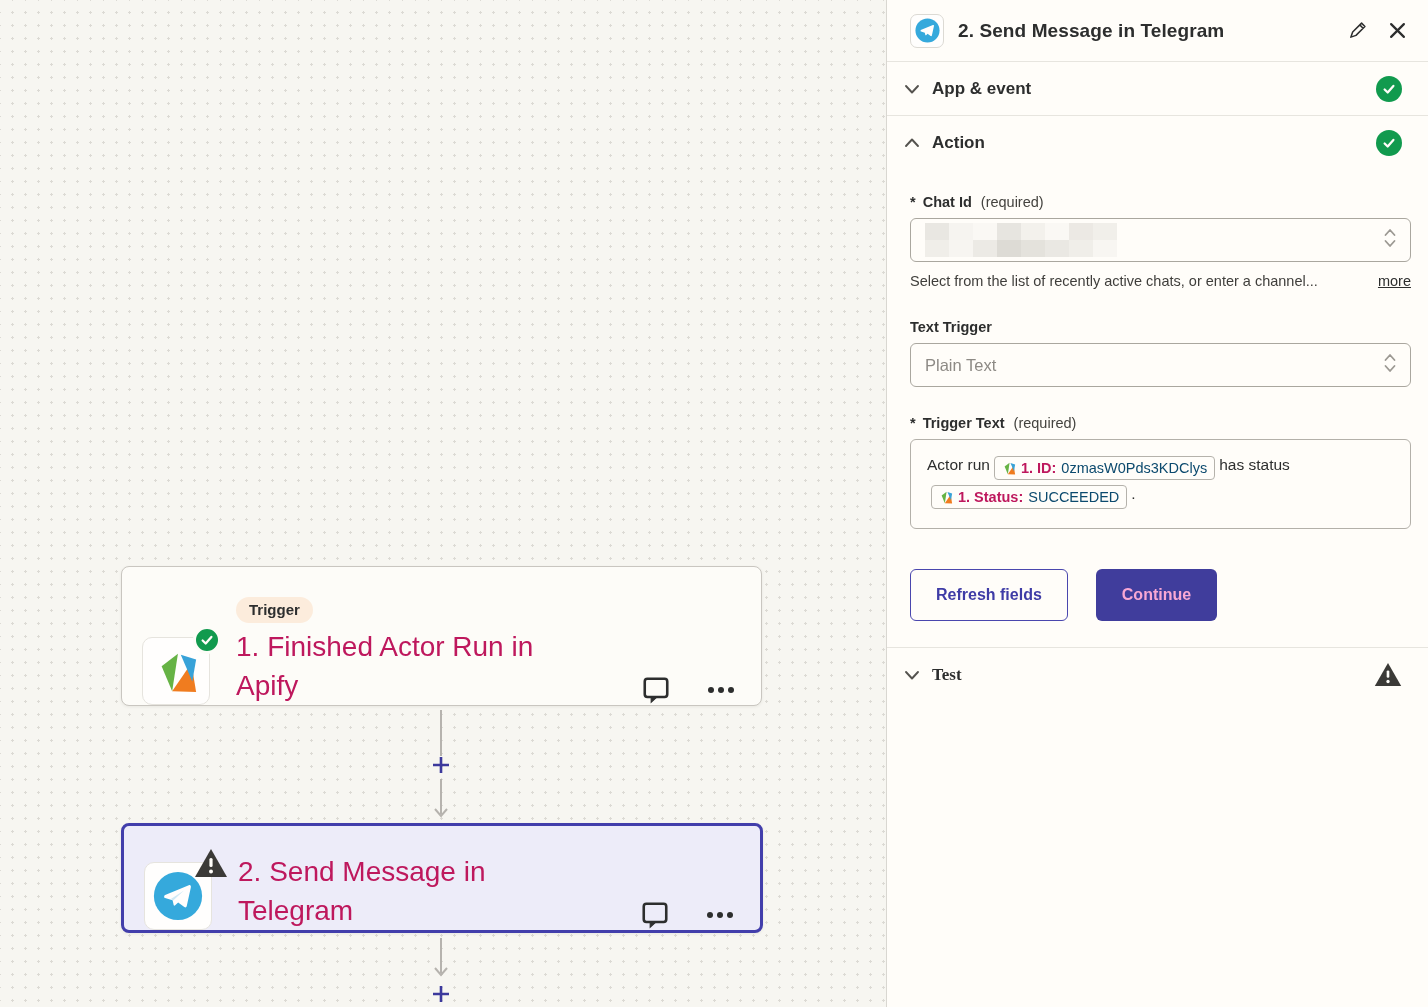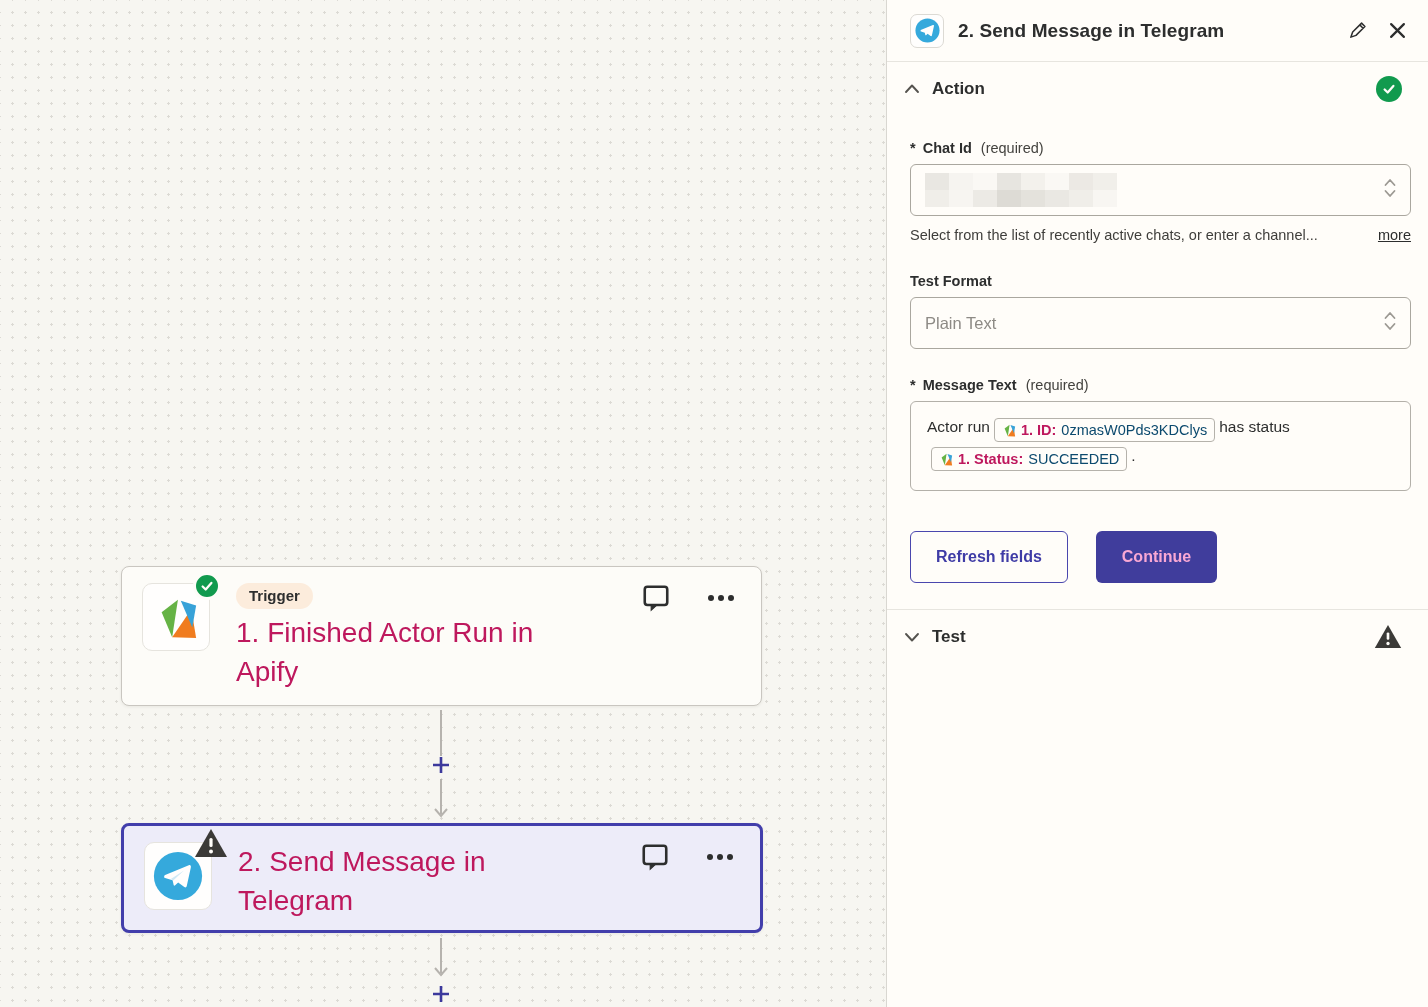--- a/index.html
+++ b/index.html
@@ -7,22 +7,22 @@
   .app { position:relative; width:1428px; height:1007px; overflow:hidden; background:#f7f6f1; }
 
   
   .canvas {
     position:absolute; left:0; top:0; width:887px; height:1007px;
     background-color:#f7f6f1;
     background-image:radial-gradient(circle, #dcdad4 1.1px, transparent 1.2px);
     background-size:13px 13px; background-position:6px 6px;
   }
   .step-card {
-    position:absolute; display:flex; align-items:flex-start;
-    border-radius:8px; padding:16px 26px 16px 20px;
+    position:absolute; display:flex; align-items:flex-end;
+    border-radius:8px; padding:16px 26px 0 20px;
     box-shadow:0 1px 3px rgba(60,58,52,.08);
   }
   .card-trigger { left:121px; top:566px; width:641px; height:140px;
     background:#fdfcf8; border:1px solid #c9c6c0; }
   .card-action { left:121px; top:823px; width:642px; height:110px;
     background:#edecf9; border:3px solid #423eab; }
   .app-icon-wrap { position:relative; flex:0 0 auto; }
   .app-icon-box {
     width:68px; height:68px; background:#fffefd; border:1px solid #e6e4de;
     border-radius:10px; display:flex; align-items:center; justify-content:center;
@@ -59,35 +59,35 @@
     border-radius:7px; display:flex; align-items:center; justify-content:center;
   }
   .panel-title { font-size:19px; font-weight:bold; margin-left:14px; letter-spacing:.1px; }
   .panel-header-actions { margin-left:auto; display:flex; align-items:center; gap:22px; }
 
   .section-row {
     height:54px; display:flex; align-items:center;
     padding:0 26px 0 17px; cursor:pointer;
   }
   .section-row.bordered { border-bottom:1px solid #e7e5df; }
-  .section-row.bordered-top { border-top:1px solid #e7e5df; }
+  .section-row.bordered-top { border-top:1px solid #e7e5df;font-family:Liberation Serif, serif; }
   .section-label { font-size:17px; font-weight:bold; margin-left:12px; }
   .section-status { margin-left:auto; display:flex; align-items:center; }
   .status-check {
     width:26px; height:26px; background:#119a4e; border-radius:50%;
     display:flex; align-items:center; justify-content:center;
   }
 
   .action-content { padding:24px 17px 0 23px; }
   .field-label-row { display:flex; align-items:baseline; font-size:14.5px; margin-bottom:8px; }
   .req-star { font-weight:bold; margin-right:7px; }
   .field-label { font-weight:bold; }
   .req-note { margin-left:9px; color:#44433f; }
   .select-box {
-    position:relative; height:52px; border:1px solid #aaa79f; border-radius:6px;
+    position:relative; height:44px; border:1px solid #aaa79f; border-radius:6px;
     display:flex; align-items:center; padding:0 40px 0 14px; cursor:pointer; background:transparent;
     width:100%;
   }
   .select-caret { position:absolute; right:13px; top:50%; transform:translateY(-50%); }
   .select-placeholder { color:#8d8a85; font-size:16.5px; }
 
   .pix-grid { display:grid; grid-template-columns:repeat(8,24px); grid-auto-rows:17px; }
   .pix-grid div { }
 
   .helper-row { display:flex; align-items:baseline; margin-top:11px; font-size:14.5px; color:#3f3e3b; }
@@ -234,20 +234,33 @@
           </svg>
         </span>
         <span class="icon-btn">
           <svg width="17" height="17" viewBox="0 0 16 16">
             <path d="M2 2 L14 14 M14 2 L2 14" stroke="#2d2e2e" stroke-width="2.1" stroke-linecap="round"></path>
           </svg>
         </span>
       </div>
     </div>
 
+    <div class="section-row bordered">
+      <svg width="16" height="16" viewBox="0 0 16 16">
+        <polyline points="2,5 8,11.5 14,5" fill="none" stroke="#55534f" stroke-width="1.9" stroke-linecap="round" stroke-linejoin="round"></polyline>
+      </svg>
+      <span class="section-label">App &amp; event</span>
+      <span class="section-status">
+        <span class="status-check">
+          <svg width="14" height="14" viewBox="0 0 16 16">
+            <polyline points="3,8.5 6.5,12 13,4.5" fill="none" stroke="#fffdf9" stroke-width="2.6" stroke-linecap="round" stroke-linejoin="round"></polyline>
+          </svg>
+        </span>
+      </span>
+    </div>
 
 
     <div class="section-row">
       <svg width="16" height="16" viewBox="0 0 16 16">
         <polyline points="2,11 8,4.5 14,11" fill="none" stroke="#55534f" stroke-width="1.9" stroke-linecap="round" stroke-linejoin="round"></polyline>
       </svg>
       <span class="section-label">Action</span>
       <span class="section-status">
         <span class="status-check">
           <svg width="14" height="14" viewBox="0 0 16 16">
@@ -289,35 +302,35 @@
             <polyline points="2.5,14 7,19 11.5,14" fill="none" stroke="#9c9993" stroke-width="1.8" stroke-linecap="round" stroke-linejoin="round"></polyline>
           </svg>
         </span>
       </div>
       <div class="helper-row">
         <span>Select from the list of recently active chats, or enter a channel...</span>
         <span class="more-link">more</span>
       </div>
 
       <div class="field-label-row field-gap1">
-        <span class="field-label">Test Format</span>
+        <span class="field-label">Text Trigger</span>
       </div>
       <div class="select-box">
         <span class="select-placeholder">Plain Text</span>
         <span class="select-caret">
           <svg width="14" height="22" viewBox="0 0 14 22">
             <polyline points="2.5,8 7,3 11.5,8" fill="none" stroke="#9c9993" stroke-width="1.8" stroke-linecap="round" stroke-linejoin="round"></polyline>
             <polyline points="2.5,14 7,19 11.5,14" fill="none" stroke="#9c9993" stroke-width="1.8" stroke-linecap="round" stroke-linejoin="round"></polyline>
           </svg>
         </span>
       </div>
 
       <div class="field-label-row field-gap2">
         <span class="req-star">*</span>
-        <span class="field-label">Message Text</span>
+        <span class="field-label">Trigger Text</span>
         <span class="req-note">(required)</span>
       </div>
       <div class="message-box">
         <span>Actor run</span><span class="token">
             <svg width="14" height="14" viewBox="0 0 48 48">
               <polygon points="9,19 26,6 20,45" fill="#66b345"></polygon>
               <polygon points="20,45 40,16 45,46" fill="#f07c1f"></polygon>
               <polygon points="29,7 45,12 41,35" fill="#38a2d8"></polygon>
             </svg>
             <b>1. ID:</b>

